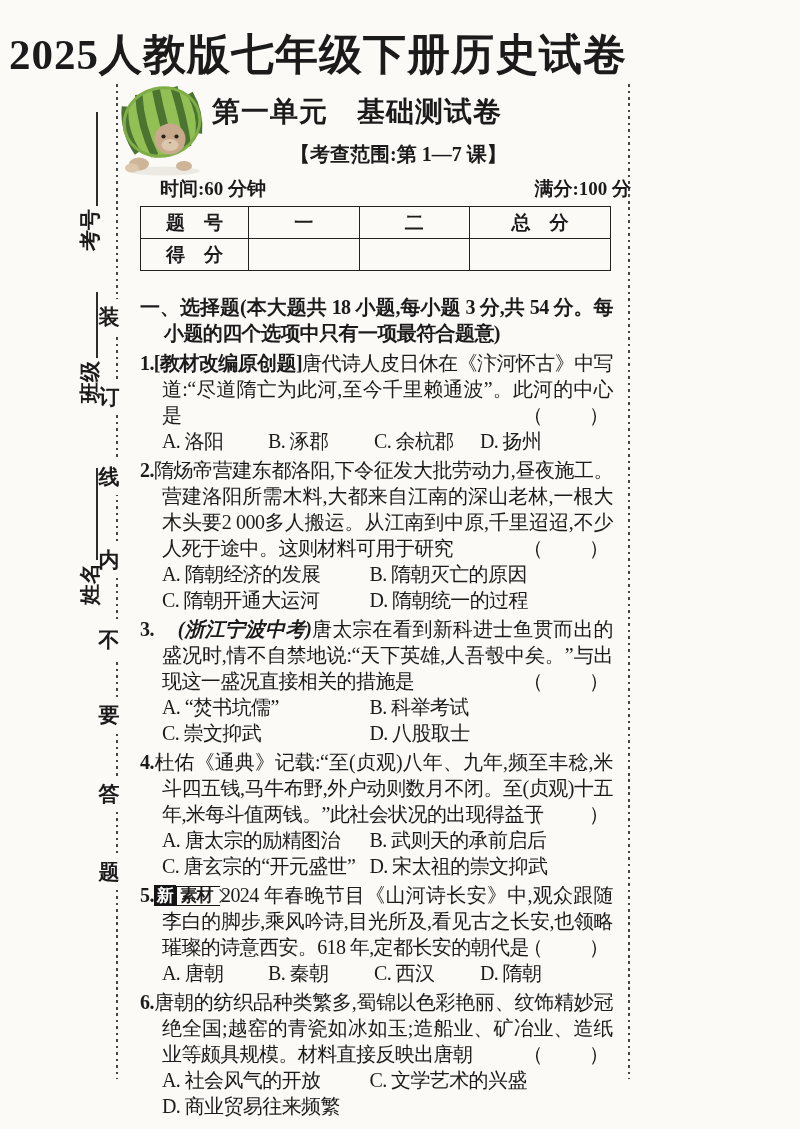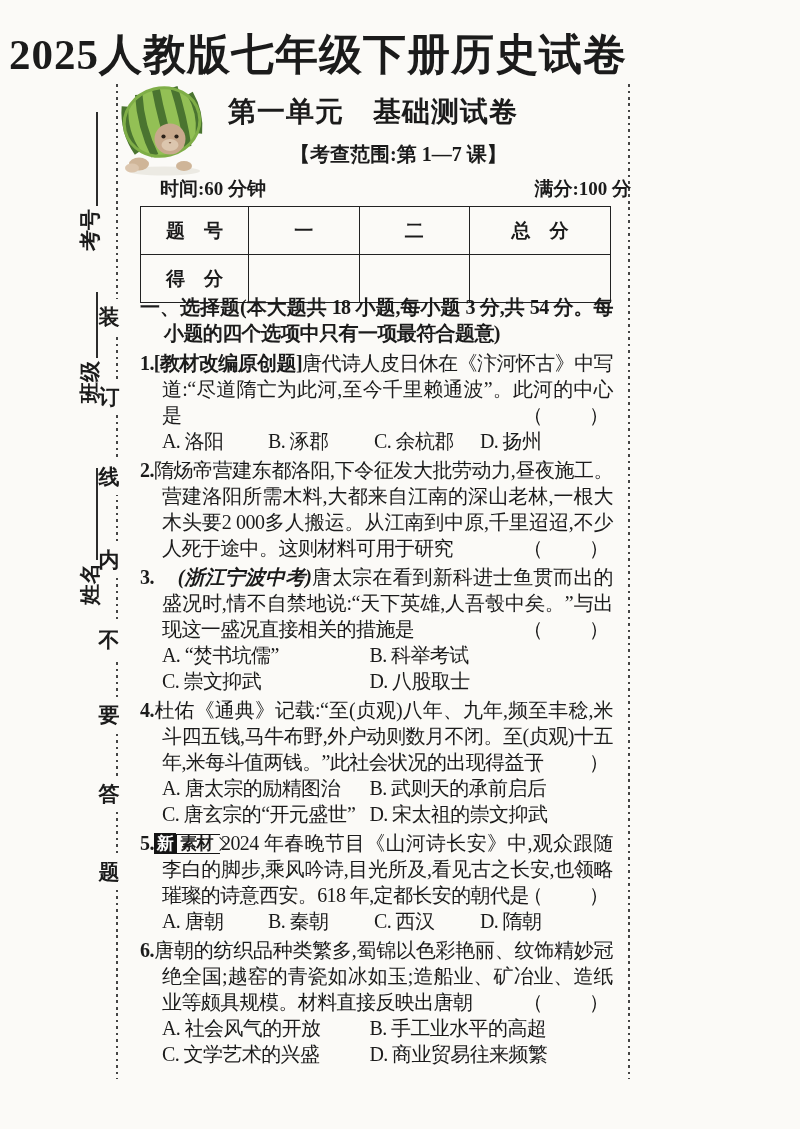--- a/index.html
+++ b/index.html
@@ -22,33 +22,33 @@
   .v-block {
     position:absolute; height:26px; display:flex; align-items:center;
     transform:rotate(-90deg); font-size:21px; font-weight:700; white-space:nowrap;
   }
   .v-line { display:inline-block; border-bottom:2px solid #2c2c2c; margin-left:3px; height:14px; }
   
   .main-title {
     position:absolute; top:26px; left:0; width:636px; text-align:center;
     font-size:43px; font-weight:900; letter-spacing:1px;
   }
-  .unit-title { position:absolute; top:93px; left:212px; font-size:28px; font-weight:800; letter-spacing:1px;margin-left:16px; }
+  .unit-title { position:absolute; top:93px; left:212px; font-size:28px; font-weight:800; letter-spacing:1px; }
   .scope      { position:absolute; top:141px; left:250px; font-size:20px; font-weight:700;margin-left:40px; }
   .time-row   {
     position:absolute; top:176px; left:140px; width:471px;
     display:flex; justify-content:space-between; font-size:19px; font-weight:700;margin-left:20px;
   }
   .mascot { position:absolute; left:112px; top:78px; }
   
   .score-table {
     position:absolute; top:206px; left:140px; width:471px;
     border-collapse:collapse; font-size:19px; font-weight:700; text-align:center;
   }
-  .score-table td { border:1.8px solid #222; height:31px; padding:8px; }
+  .score-table td { border:1.8px solid #222; height:31px; padding:0; }
   
   .content {
     position:absolute; left:140px; top:294px; width:473px;
     font-size:20px; line-height:26px; letter-spacing:-0.6px; text-align:justify;
   }
   .sec-heading { font-weight:700; padding-left:24px; text-indent:-24px; margin:0 0 4px 0; }
   .question { position:relative; margin-bottom:3px; }
   .q-text { margin:0; padding-left:22px; text-indent:-22px; position:relative; }
   .q-num { font-weight:700; }
   .q-tag-bold { font-weight:700; }
@@ -173,20 +173,26 @@
         <span class="opt">C. 余杭郡</span>
         <span class="opt">D. 扬州</span>
       </div>
     </div>
 
     <div class="question">
       <p class="q-text">
         <b class="q-num">2.</b><span>隋炀帝营建东都洛阳,下令征发大批劳动力,昼夜施工。营建洛阳所需木料,大都来自江南的深山老林,一根大木头要2 000多人搬运。从江南到中原,千里迢迢,不少人死于途中。这则材料可用于研究</span>
         <span class="paren">（　　）</span>
       </p>
+      <div class="opts cols2">
+        <span class="opt">A. 隋朝经济的发展</span>
+        <span class="opt">B. 隋朝灭亡的原因</span>
+        <span class="opt">C. 隋朝开通大运河</span>
+        <span class="opt">D. 隋朝统一的过程</span>
+      </div>
     </div>
 
     <div class="question">
       <p class="q-text">
         <b class="q-num">3.</b><span class="q-tag-kai">(浙江宁波中考)</span><span>唐太宗在看到新科进士鱼贯而出的盛况时,情不自禁地说:“天下英雄,人吾彀中矣。”与出现这一盛况直接相关的措施是</span>
         <span class="paren">（　　）</span>
       </p>
       <div class="opts cols2">
         <span class="opt">A. “焚书坑儒”</span>
         <span class="opt">B. 科举考试</span>
@@ -221,20 +227,19 @@
       </div>
     </div>
 
     <div class="question">
       <p class="q-text">
         <b class="q-num">6.</b><span>唐朝的纺织品种类繁多,蜀锦以色彩艳丽、纹饰精妙冠绝全国;越窑的青瓷如冰如玉;造船业、矿冶业、造纸业等颇具规模。材料直接反映出唐朝</span>
         <span class="paren">（　　）</span>
       </p>
       <div class="opts cols2">
         <span class="opt">A. 社会风气的开放</span>
-        <span class="opt">B. 手工业水平的高超</span>
         <span class="opt">C. 文学艺术的兴盛</span>
         <span class="opt">D. 商业贸易往来频繁</span>
       </div>
     </div>
 
   </div>
 </div>
 
 </body></html>

